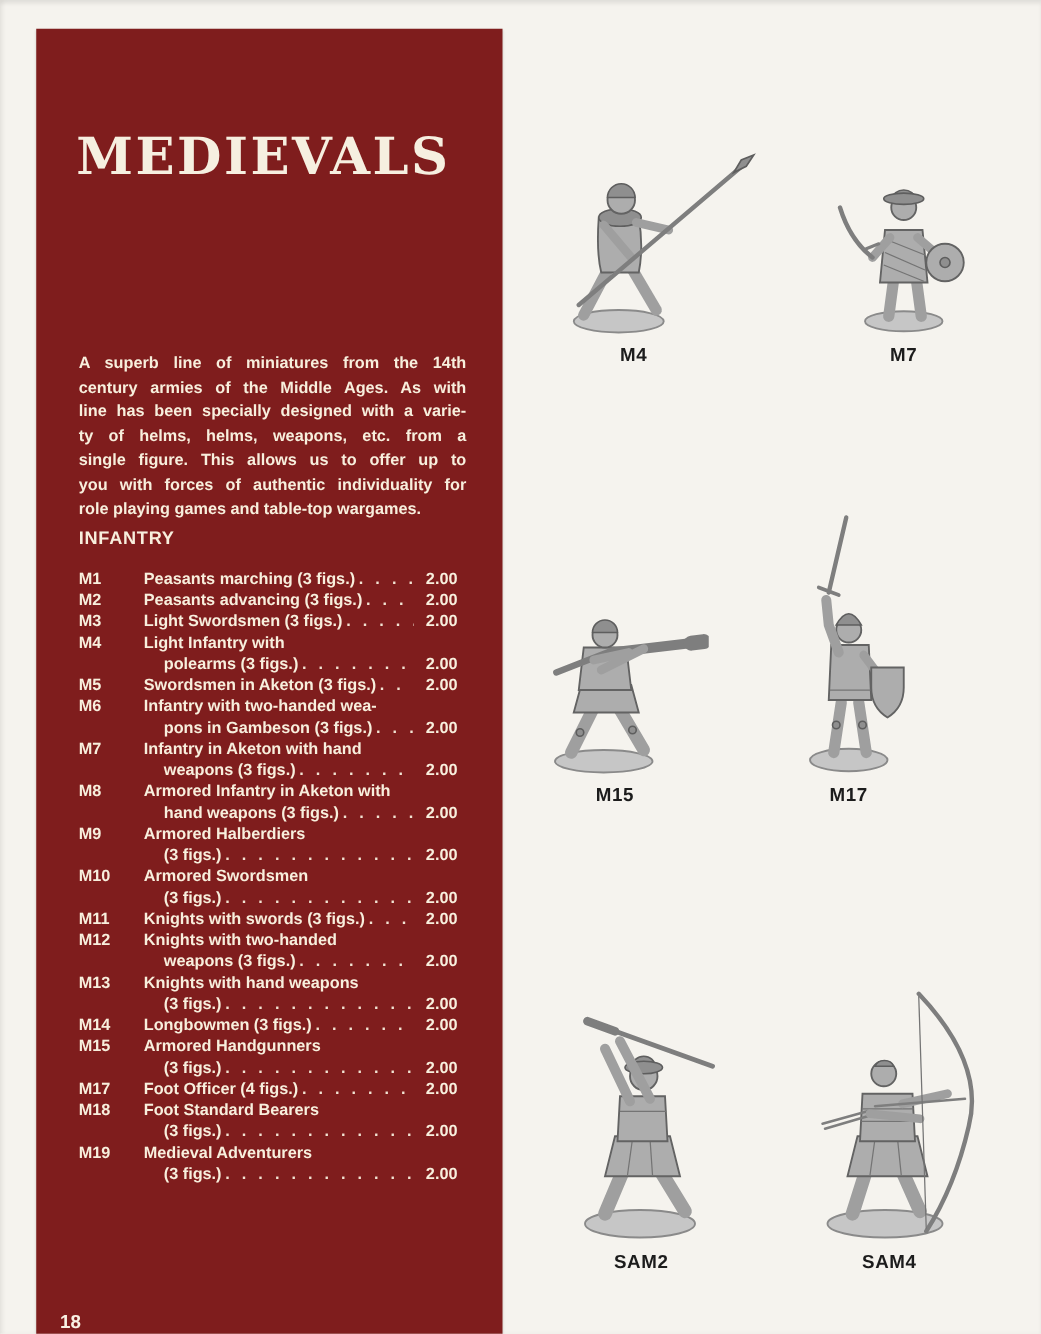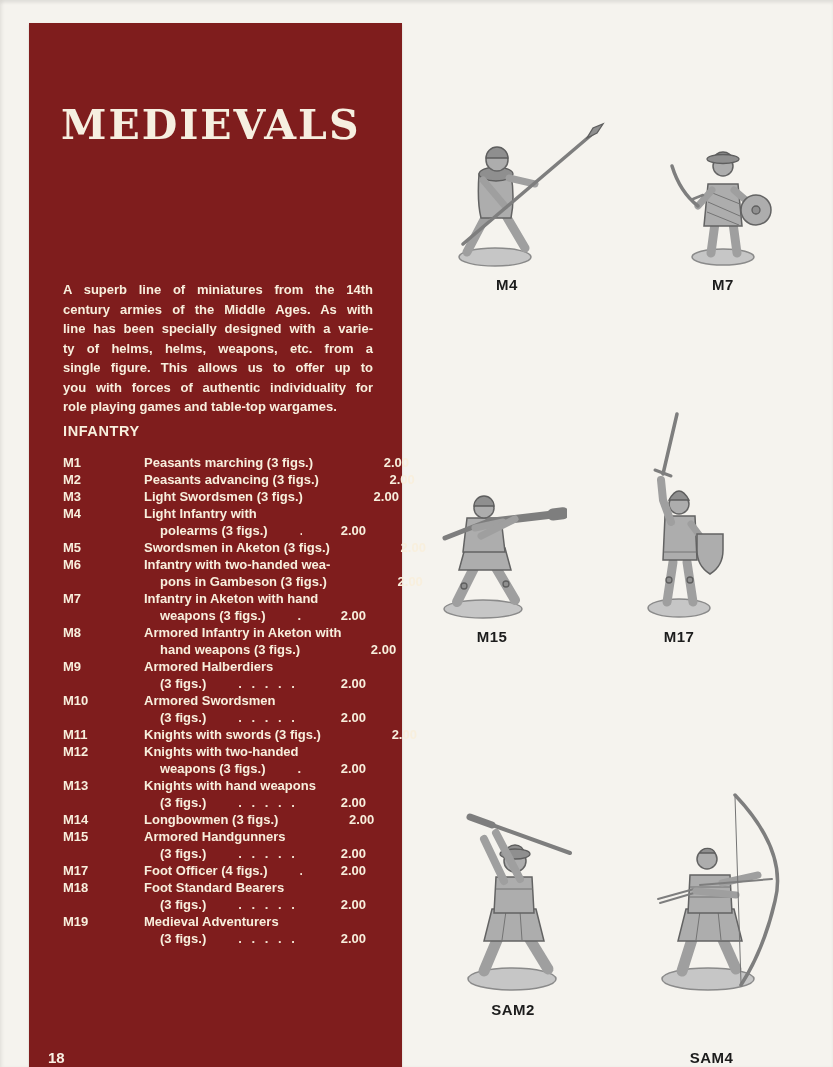--- a/index.html
+++ b/index.html
@@ -31,21 +31,21 @@
   .intro .jline.last{text-align-last:left;}
   .section-heading{
     position:absolute;left:34px;top:400px;
     font-size:14.5px;font-weight:bold;letter-spacing:.6px;color:#f8efdd;
   }
   
   .price-list{
     position:absolute;left:34px;top:431px;width:309px;
     font-size:13px;font-weight:bold;line-height:17px;color:#f8efdd;
   }
-  .pl-line{display:flex;align-items:center;padding-right:6px;gap:29px;}
+  .pl-line{display:flex;align-items:center;padding-right:6px;}
   .pl-code{flex:none;width:52px;}
   .pl-text{flex:none;white-space:nowrap;}
   .pl-text.ind{padding-left:16px;}
   .pl-leader{
     flex:1 1 0;min-width:0;overflow:hidden;white-space:nowrap;
     margin:0 3px;letter-spacing:3px;opacity:.95;
   }
   .pl-price{flex:none;width:32px;text-align:right;}
   .page-num{
     position:absolute;left:19px;bottom:2px;
@@ -60,21 +60,21 @@
   .fig-M4  {left:407px;top:112px;width:200px;}
   .fig-M4  svg{width:200px;height:156px;}
   .fig-M7  {left:660px;top:126px;width:126px;}
   .fig-M7  svg{width:126px;height:142px;}
   .fig-M15 {left:417px;top:452px;width:150px;}
   .fig-M15 svg{width:150px;height:168px;}
   .fig-M17 {left:619px;top:408px;width:120px;}
   .fig-M17 svg{width:120px;height:212px;}
   .fig-SAM2{left:438px;top:797px;width:150px;}
   .fig-SAM2 svg{width:150px;height:196px;}
-  .fig-SAM4{left:634px;top:789px;width:155px;gap:48px;}
+  .fig-SAM4{left:634px;top:789px;width:155px;}
   .fig-SAM4 svg{width:155px;height:204px;}
   
   svg .base {fill:#c6c6c6;stroke:#8a8a8a;stroke-width:1.5;}
   svg .body {fill:#adadad;stroke:#636363;stroke-width:1.5;}
   svg .dark {fill:#8f8f8f;stroke:#5e5e5e;stroke-width:1.3;}
   svg .limb {stroke:#9f9f9f;fill:none;stroke-linecap:round;}
   svg .shaft{stroke:#7e7e7e;fill:none;stroke-linecap:round;}
   svg .thin {stroke:#747474;stroke-width:1;fill:none;}
 </style>
 </head>

